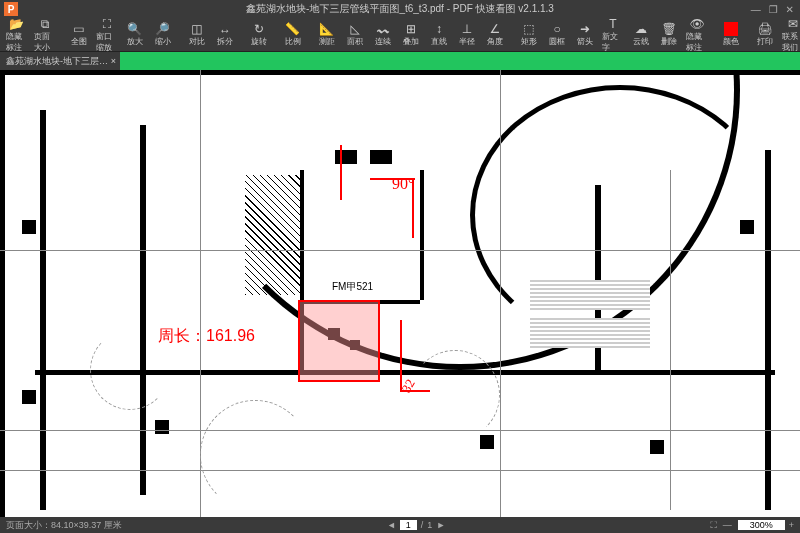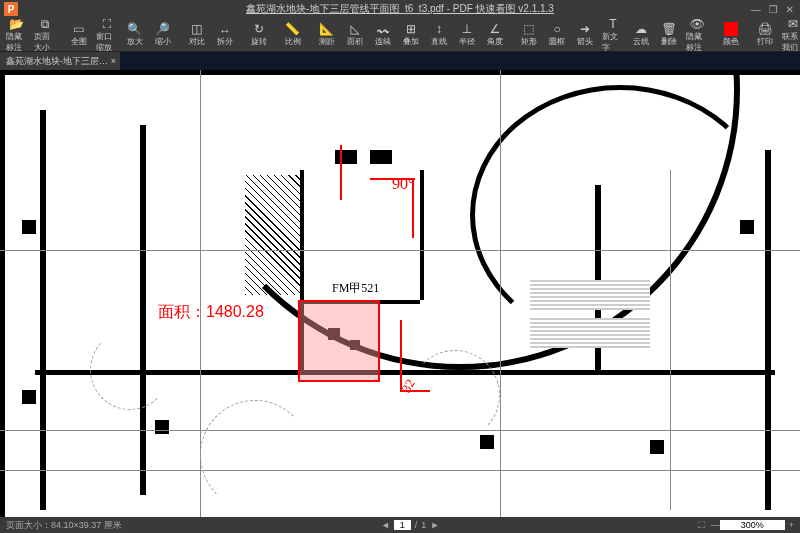--- a/index.html
+++ b/index.html
@@ -1,44 +1,44 @@
 <!DOCTYPE html>
 <html><head>
 <meta charset="utf-8">
 <style>
   * { margin: 0; padding: 0; box-sizing: border-box; font-family: "Microsoft YaHei", sans-serif; }
   body { width: 800px; height: 533px; background: #fff; overflow: hidden; position: relative; }
   .titlebar { height: 18px; background: #3a3a3a; display: flex; align-items: center; color: #ccc; font-size: 10px; position: relative; }
   .titlebar .icon { width: 14px; height: 14px; background: #f07030; margin: 0 4px; display: flex; align-items: center; justify-content: center; color: #fff; font-weight: bold; font-size: 10px; }
-  .titlebar .title { position: absolute; left: 50%; transform: translateX(-50%); white-space: nowrap; text-decoration: underline; }
+  .titlebar .title { position: absolute; left: 50%; transform: translateX(-50%); white-space: nowrap; }
   .titlebar .winctrl { margin-left: auto; display: flex; gap: 8px; padding-right: 6px; color: #aaa; }
   .toolbar { height: 34px; background: #3a3a3a; border-bottom: 1px solid #222; display: flex; align-items: center; padding: 0 4px; gap: 2px; }
   .tbtn { display: flex; flex-direction: column; align-items: center; justify-content: center; height: 32px; min-width: 26px; color: #ccc; font-size: 8px; cursor: pointer; padding: 0 2px; }
   .tbtn .ticon { width: 14px; height: 14px; display: flex; align-items: center; justify-content: center; font-size: 12px; }
   .sep { width: 1px; height: 24px; background: #555; margin: 0 2px; }
-  .tabbar { height: 18px; background: #0f172a; display: flex; align-items: flex-start; }
+  .tabbar { height: 18px; background: #22c55e; display: flex; align-items: flex-start; }
   .tab { height: 18px; background: #3a3a3a; color: #ccc; font-size: 9px; padding: 0 18px 0 6px; display: flex; align-items: center; position: relative; max-width: 120px; overflow: hidden; white-space: nowrap; }
   .tab .close { position: absolute; right: 4px; font-size: 9px; }
   .canvas { position: absolute; top: 70px; left: 0; right: 0; bottom: 16px; background: #fff; overflow: hidden; }
   .statusbar { position: absolute; bottom: 0; left: 0; right: 0; height: 16px; background: #3a3a3a; color: #aaa; font-size: 9px; display: flex; align-items: center; padding: 0 6px; }
   .statusbar .spacer { flex: 1; }
   .pagebox { background: #fff; color: #000; padding: 0 6px; margin: 0 4px; font-size: 9px; }
-  .zoombox { background: #fff; color: #000; padding: 0 21px; font-size: 9px; }
+  .zoombox { background: #fff; color: #000; padding: 0 12px; margin-left: 6px; font-size: 9px; }
   
   .ann { position: absolute; color: #ff0000; font-size: 16px; font-family: "SimSun", serif; white-space: nowrap; }
   .redbox { position: absolute; border: 2px solid #ff0000; background: rgba(255,150,150,.45); }
   .redline { position: absolute; background: #ff0000; }
   
   .drawing { position: absolute; inset: 0; }
   .wall { position: absolute; background: #000; }
   .thin { position: absolute; background: #888; }
   .hatch { position: absolute; background: repeating-linear-gradient(45deg,#000 0 1px,transparent 1px 5px); }
   .dottedArc { position: absolute; border: 1px dashed #999; border-radius: 50%; background: transparent; }
   .curve { position: absolute; border: 4px solid #000; border-radius: 50%; background: transparent; }
-  .lbl { position: absolute; font-size: 12px; color: #000; font-family: Liberation Serif, serif; }
+  .lbl { position: absolute; font-size: 10px; color: #000; font-family: Liberation Sans, sans-serif; }
   .blk { position: absolute; background: #000; }
   .grey { position: absolute; background: repeating-linear-gradient(0deg,#ccc 0 2px,#fff 2px 4px); }
 </style>
 </head>
 <body>
 
 <div class="titlebar">
   <div class="icon">P</div>
   <div class="title">鑫苑湖水地块-地下三层管线平面图_t6_t3.pdf - PDF 快速看图 v2.1.1.3</div>
   <div class="winctrl">
@@ -223,22 +223,22 @@
     <div class="lbl" style="left:332px;top:210px">FM甲521</div>
   </div>
 
   <div class="redbox" style="left:298px;top:230px;width:82px;height:82px"></div>
 
   <div class="ann" style="left:392px;top:105px">90°</div>
   <div class="redline" style="left:340px;top:75px;width:2px;height:55px"></div>
   <div class="redline" style="left:370px;top:108px;width:45px;height:2px"></div>
   <div class="redline" style="left:412px;top:108px;width:2px;height:60px"></div>
 
-  <div class="ann" style="left:158px;top:232px">
-    <span>面积：</span><span>1480.28</span>
+  <div class="ann" style="left:158px;top:256px">
+    <span>周长：</span><span>161.96</span>
   </div>
 
   <div class="redline" style="left:400px;top:250px;width:2px;height:70px"></div>
   <div class="redline" style="left:400px;top:320px;width:30px;height:2px"></div>
   <div class="ann" style="left:402px;top:308px;font-size:13px;transform:rotate(-60deg)">32</div>
 </div>
 
 <div class="statusbar">
   <span>页面大小：</span>
   <span>84.10×39.37 厘米</span>

